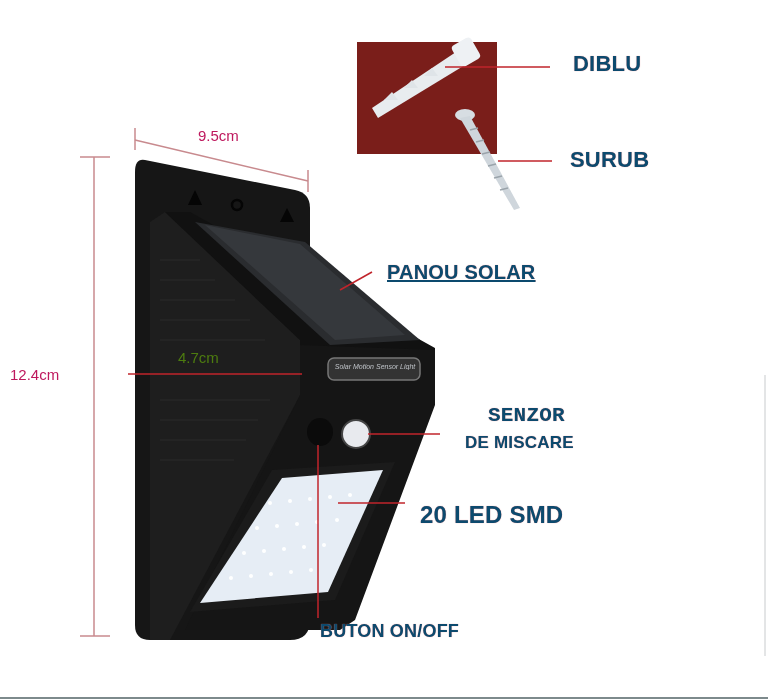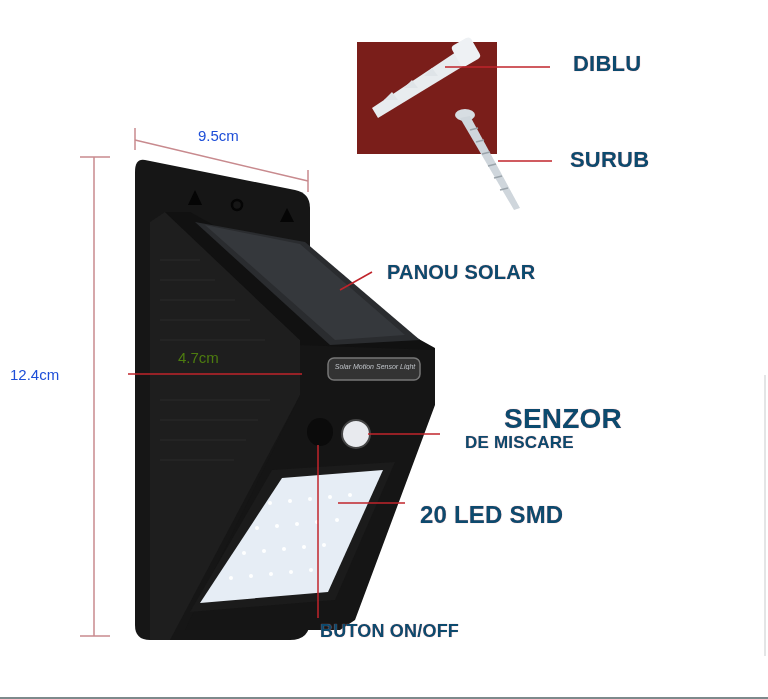--- a/index.html
+++ b/index.html
@@ -1,21 +1,21 @@
 <!DOCTYPE html>
 <html><head>
 <meta charset="utf-8">
 <style>
   html, body { margin:0; padding:0; }
   body { width:768px; height:699px; background:#ffffff; position:relative; overflow:hidden;
          font-family:"Liberation Sans", sans-serif; }
   .abs { position:absolute; }
   .label { position:absolute; color:#0c4a6e; font-weight:bold; font-size:22px; letter-spacing:0.2px;
            text-shadow:0 0 1px #e88; white-space:nowrap; line-height:1; }
-  .dim { position:absolute; color:#1d4ed8; font-size:15px; white-space:nowrap; line-height:1; }
+  .dim { position:absolute; color:#be185d; font-size:15px; white-space:nowrap; line-height:1; }
   .dim-red { color:#4d7c0f; }
   svg { position:absolute; left:0; top:0; }
 </style>
 </head>
 <body>
 
 <svg width="768" height="699" viewBox="0 0 768 699">
 
   <rect x="357" y="42" width="140" height="112" fill="#7a1e1a"></rect>
 
@@ -124,19 +124,19 @@
   <rect x="0" y="697" width="768" height="2" fill="#7d8a8c"></rect>
 </svg>
 
 <div class="dim" style="left:198px; top:128px;">9.5cm</div>
 <div class="dim" style="left:10px; top:367px;">12.4cm</div>
 <div class="dim dim-red" style="left:178px; top:350px;">4.7cm</div>
 
 <div class="label" style="left:573px; top:53px;">DIBLU</div>
 <div class="label" style="left:570px; top:149px;text-align:right;">SURUB</div>
 
-<div class="label" style="left:387px; top:262px; font-size:20px;">PANOU SOLAR</div>
-<div class="label" style="left:504px; top:405px; font-size:28px;">SENZOR</div>
+<div class="label" style="left:387px; top:262px; font-size:20px;text-decoration:underline;">PANOU SOLAR</div>
+<div class="label" style="left:488px; top:405px; font-size:21px;font-family:Liberation Mono, monospace;">SENZOR</div>
 <div class="label" style="left:465px; top:434px; font-size:17px;">DE MISCARE</div>
 <div class="label" style="left:420px; top:503px; font-size:24px;">20 LED SMD</div>
 <div class="label" style="left:320px; top:622px; font-size:18px;">BUTON ON/OFF</div>
 
 <div class="abs" style="left:333px; top:363px; width:84px; color:#bfc3c8; font-size:7px; font-style:italic; text-align:center; white-space:nowrap; overflow:hidden;">Solar Motion Sensor Light</div>
 
 </body></html>

